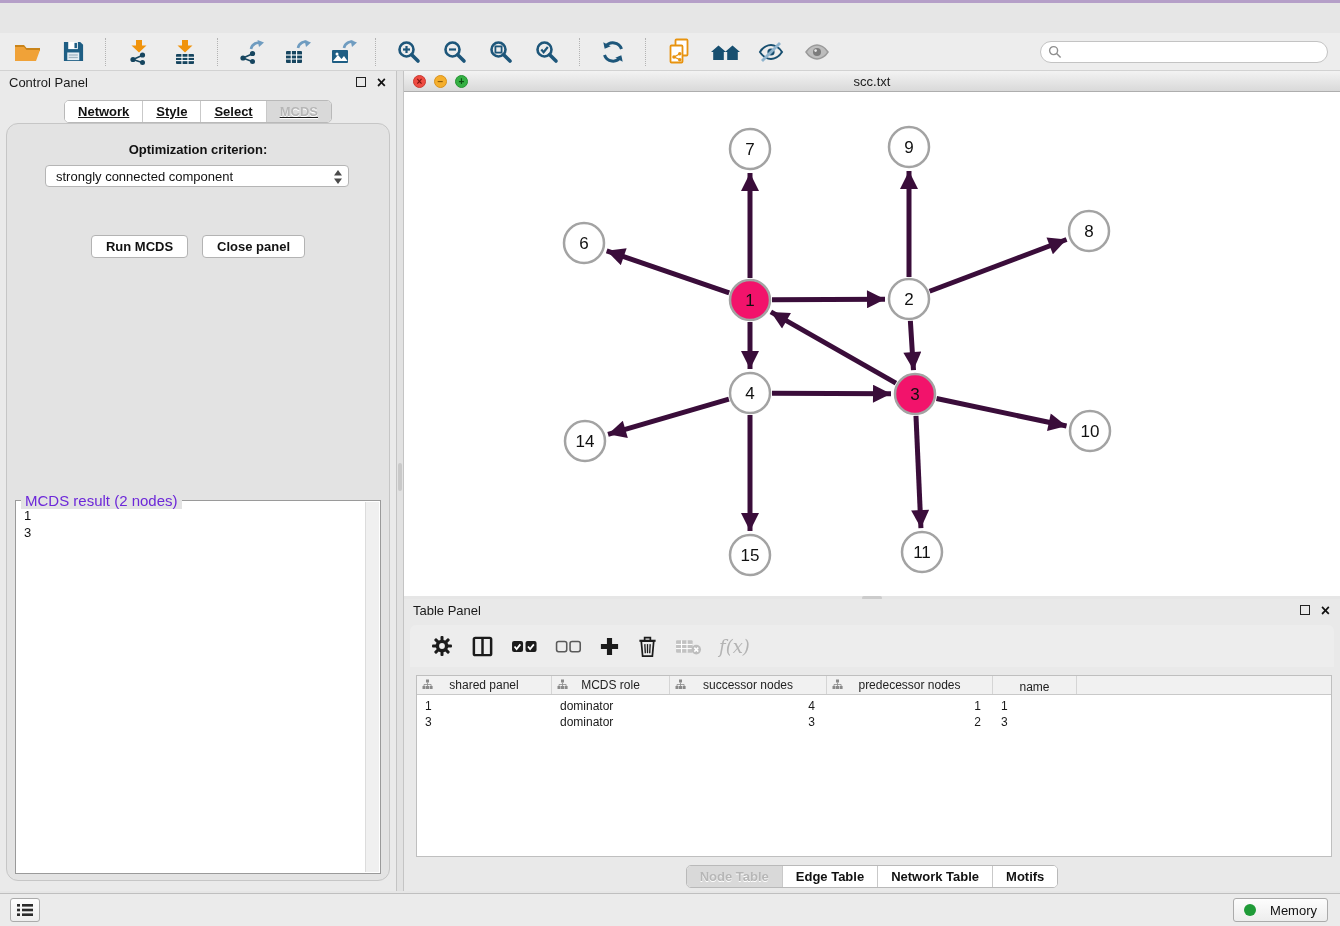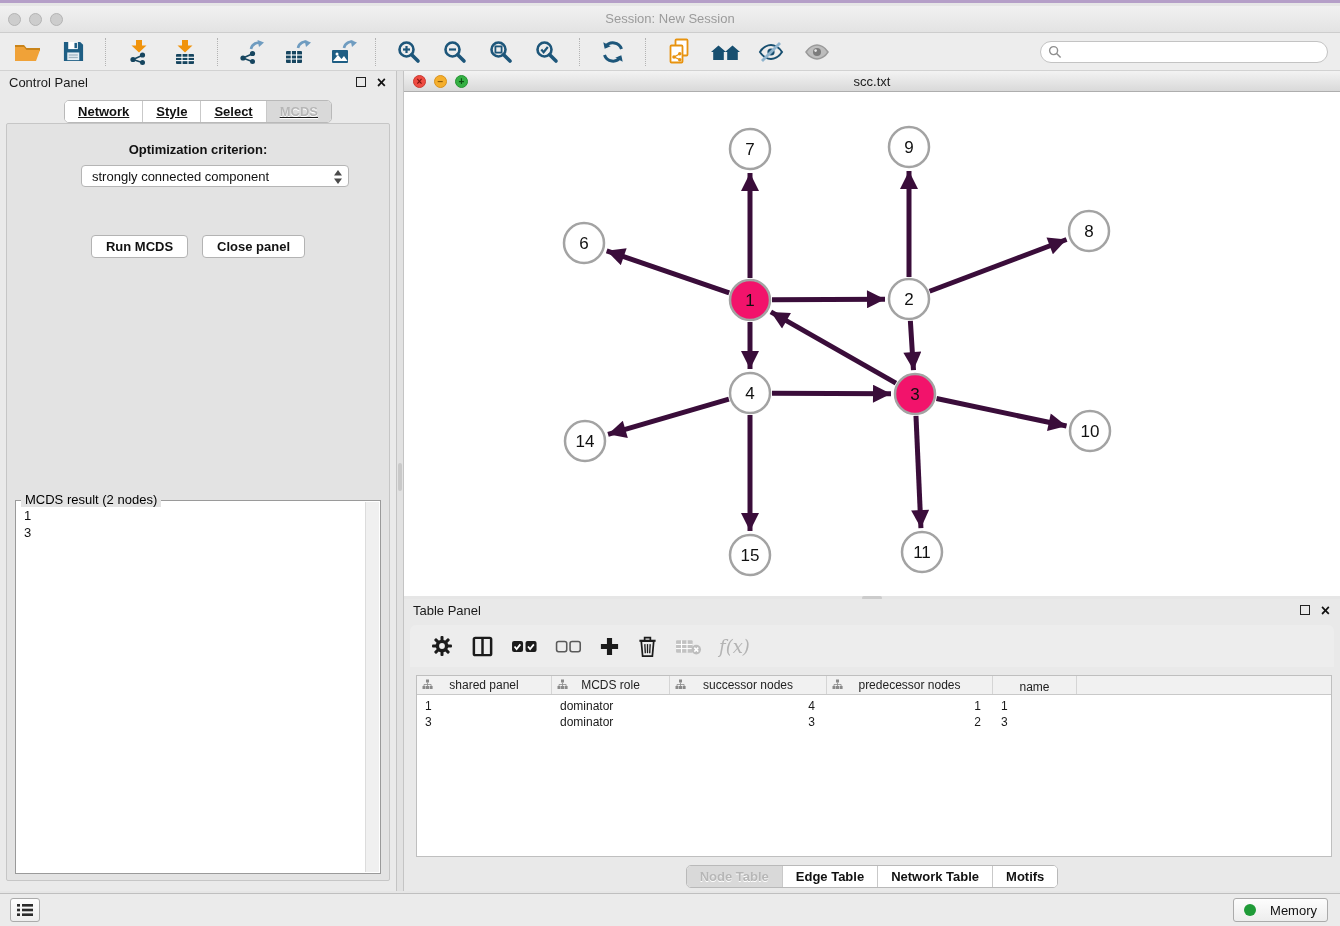--- a/index.html
+++ b/index.html
@@ -30,29 +30,29 @@
   .panel-header{position:absolute;top:0;left:0;right:0;height:24px;}
   .panel-title{position:absolute;left:9px;top:4px;font-size:13px;color:#1a1a1a;}
   .win-float{position:absolute;right:30px;top:6px;width:10px;height:10px;border:1.6px solid #222;box-sizing:border-box;}
   .win-close{position:absolute;right:10px;top:0px;font-size:16px;font-weight:900;color:#111;line-height:24px;}
   .seg{display:flex;border:1px solid #b9b9b9;border-radius:5px;overflow:hidden;background:#fff;}
   .seg-tab{padding:3px 13px;font-size:13px;font-weight:700;color:#111;background:#fff;border-left:1px solid #c9c9c9;white-space:nowrap;}
   .seg-tab:first-child{border-left:none;}
   .seg-tab.sel{background:#d9d9d9;color:#b6b6b6;text-shadow:0 1px 0 #fff;}
   .cp-tabs-row{position:absolute;top:29px;left:0;right:0;display:flex;justify-content:center;text-decoration:underline;}
   .cp-content{position:absolute;left:6px;right:6px;top:52px;bottom:10px;background:#e3e3e3;
-    border:1px solid #c6c6c6;border-radius:2px;}
+    border:1px solid #c6c6c6;border-radius:12px;}
   .opt-label{position:absolute;top:18px;left:0;right:0;text-align:center;font-size:13px;font-weight:600;color:#111;}
   .criterion-select{position:absolute;left:38px;right:40px;top:41px;height:22px;background:#fff;
-    border:1px solid #b5b5b5;border-radius:4px;font-size:13px;line-height:22px;padding-left:10px;box-sizing:border-box;color:#111;margin-left:36px;}
+    border:1px solid #b5b5b5;border-radius:4px;font-size:13px;line-height:22px;padding-left:10px;box-sizing:border-box;color:#111;}
   .sel-stepper{position:absolute;right:5px;top:3px;width:10px;height:16px;}
   .cp-buttons{position:absolute;top:73px;left:0;right:0;display:flex;justify-content:center;gap:14px;}
   .mac-btn{background:#fff;border:1px solid #b3b3b3;border-radius:4px;padding:3px 14px;font-size:13px;font-weight:600;color:#111;margin-top:38px;}
   .result-box{position:absolute;left:8px;right:8px;top:376px;bottom:6px;border:1px solid #9a9a9a;background:#fff;}
-  .result-legend{position:absolute;top:-9px;left:5px;background:#e3e3e3;padding:0 4px;font-size:13px;color:#000000;}
+  .result-legend{position:absolute;top:-9px;left:5px;background:#e3e3e3;padding:0 4px;font-size:15px;color:#6d28d9;}
   .result-lines{position:absolute;left:0;top:2px;right:16px;bottom:2px;padding:4px 8px;font-size:13px;line-height:17px;color:#111;}
   .result-scroll{position:absolute;right:1px;top:1px;bottom:1px;width:13px;background:#f0f0f0;border-left:1px solid #dcdcdc;}
   
   .splitter-v{position:absolute;left:396px;width:8px;top:65px;bottom:35px;background:#e2e2e2;
     border-left:1px solid #c4c4c4;border-right:1px solid #c4c4c4;box-sizing:border-box;}
   .splitter-v .grip{position:absolute;top:392px;left:1px;width:4px;height:28px;background:#c9c9c9;border-radius:2px;}
   .splitter-h{position:absolute;left:404px;right:0;top:590px;height:4px;background:#e6e6e6;}
   .splitter-h .grip{position:absolute;left:458px;top:0px;width:20px;height:4px;background:#cccccc;border-radius:2px;}
   
   .net-window{position:absolute;left:404px;right:0;top:65px;height:525px;background:#fff;}
@@ -90,28 +90,20 @@
     border:1px solid #ababab;border-radius:3px;display:flex;align-items:center;justify-content:center;box-sizing:border-box;}
   .memory-btn{position:absolute;right:12px;top:4px;height:24px;background:linear-gradient(#fdfdfd,#ededed);
     border:1px solid #ababab;border-radius:3px;display:flex;align-items:center;gap:14px;padding:0 10px;font-size:13px;color:#111;box-sizing:border-box;}
   .mem-dot{width:12px;height:12px;border-radius:50%;background:#1f9b38;}
 </style>
 </head>
 <body>
 
 <div id="app">
 
-  <div class="titlebar">
-    <div class="tl-dots">
-      <span class="tl-dot"></span>
-      <span class="tl-dot"></span>
-      <span class="tl-dot"></span>
-    </div>
-    <div class="title">Session: New Session</div>
-  </div>
 
   <div class="toolbar">
     <div class="tbtn">
       <svg width="27" height="23" viewBox="0 0 27 23">
         <path d="M1 5h9l2.5 3H26v3H1z" fill="#c9841a"></path>
         <path d="M1 21V7h9l2.5 3H26l-4 11z" fill="#f0a238"></path>
       </svg>
     </div>
     <div class="tbtn">
       <svg width="23" height="23" viewBox="0 0 24 24">

